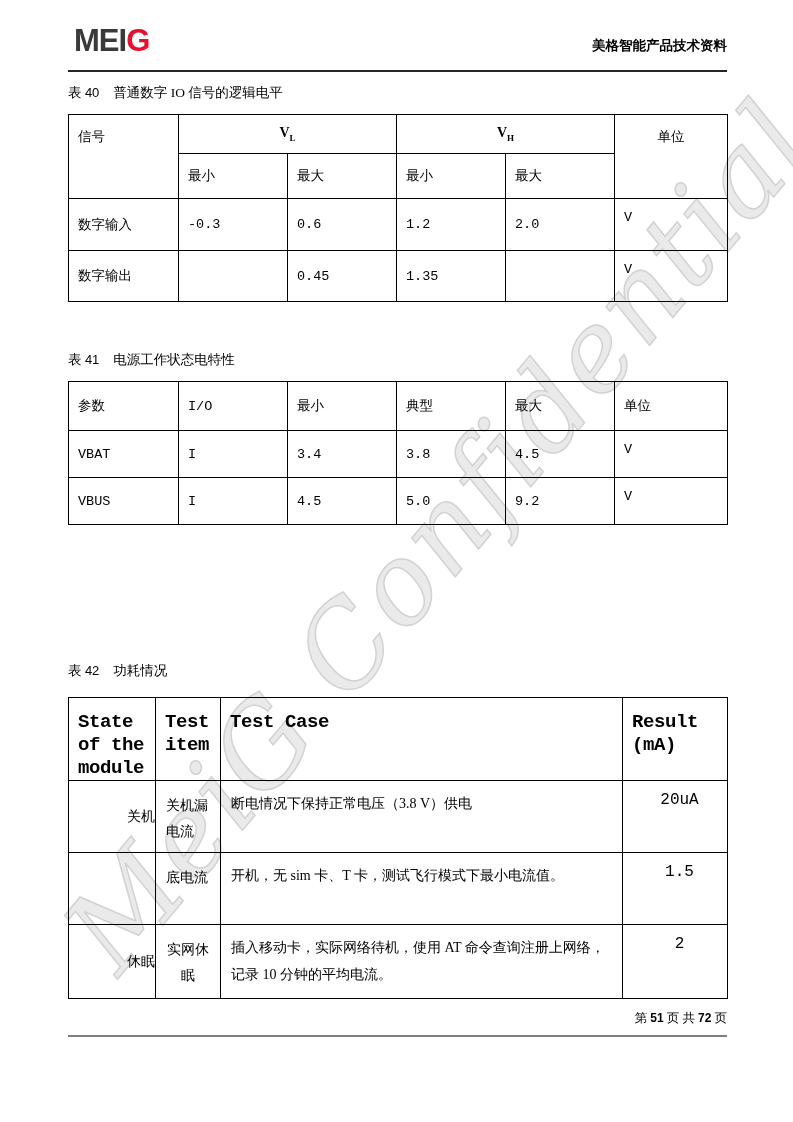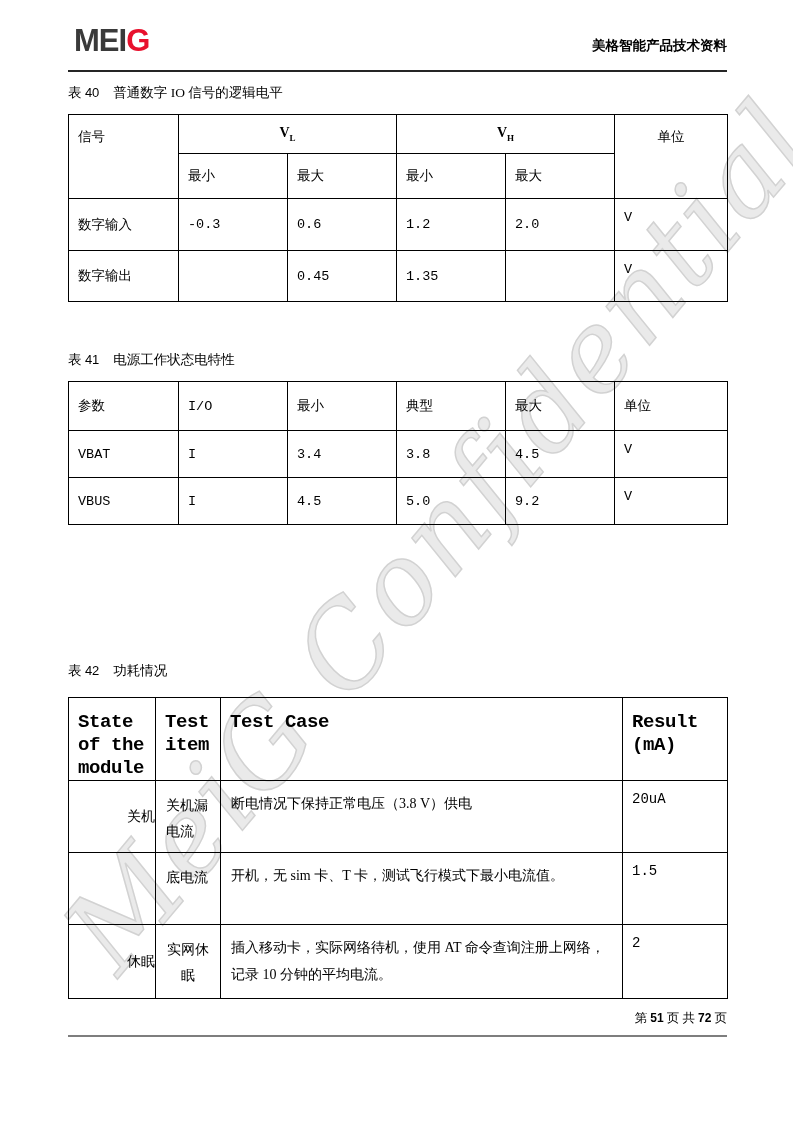--- a/index.html
+++ b/index.html
@@ -56,21 +56,21 @@
   .table-42{top:697px;width:659px;}
   .table-42 .r1{height:70px;} .table-42 .r2{height:72px;}
   .table-42 .r3{height:72px;} .table-42 .r4{height:74px;}
   .table-42 th{font-family:"Liberation Mono","DejaVu Sans Mono",monospace;
                font-weight:bold;font-size:19px;letter-spacing:-0.4px;
                vertical-align:top;padding-top:13px;line-height:23px;}
   .case-cell{font-size:14px;line-height:27px;vertical-align:top;padding:9px 10px 0 10px;}
   .item-cell{font-size:14px;line-height:26px;vertical-align:top;padding:12px 5px 0 10px;}
   .item-center{text-align:center;padding:12px 5px 0 5px;}
   .state-cell{font-size:14px;text-align:right;padding-left:0;vertical-align:middle;}
-  .result-cell{vertical-align:top;padding-top:10px;font-size:14px;}
+  .result-cell{vertical-align:top;padding-top:10px;font-size:16px;text-align:center;}
   
   .footer-text{position:absolute;right:66px;top:1010px;font-size:12.5px;}
   .footer-text .num{font-family:"Liberation Sans","DejaVu Sans",sans-serif;font-weight:bold;font-size:12px;}
   .footer-rule{position:absolute;left:68px;top:1035px;width:659px;height:2px;background:#7e7e7e;}
 </style>
 </head>
 <body>
 
 <div class="page">
 

